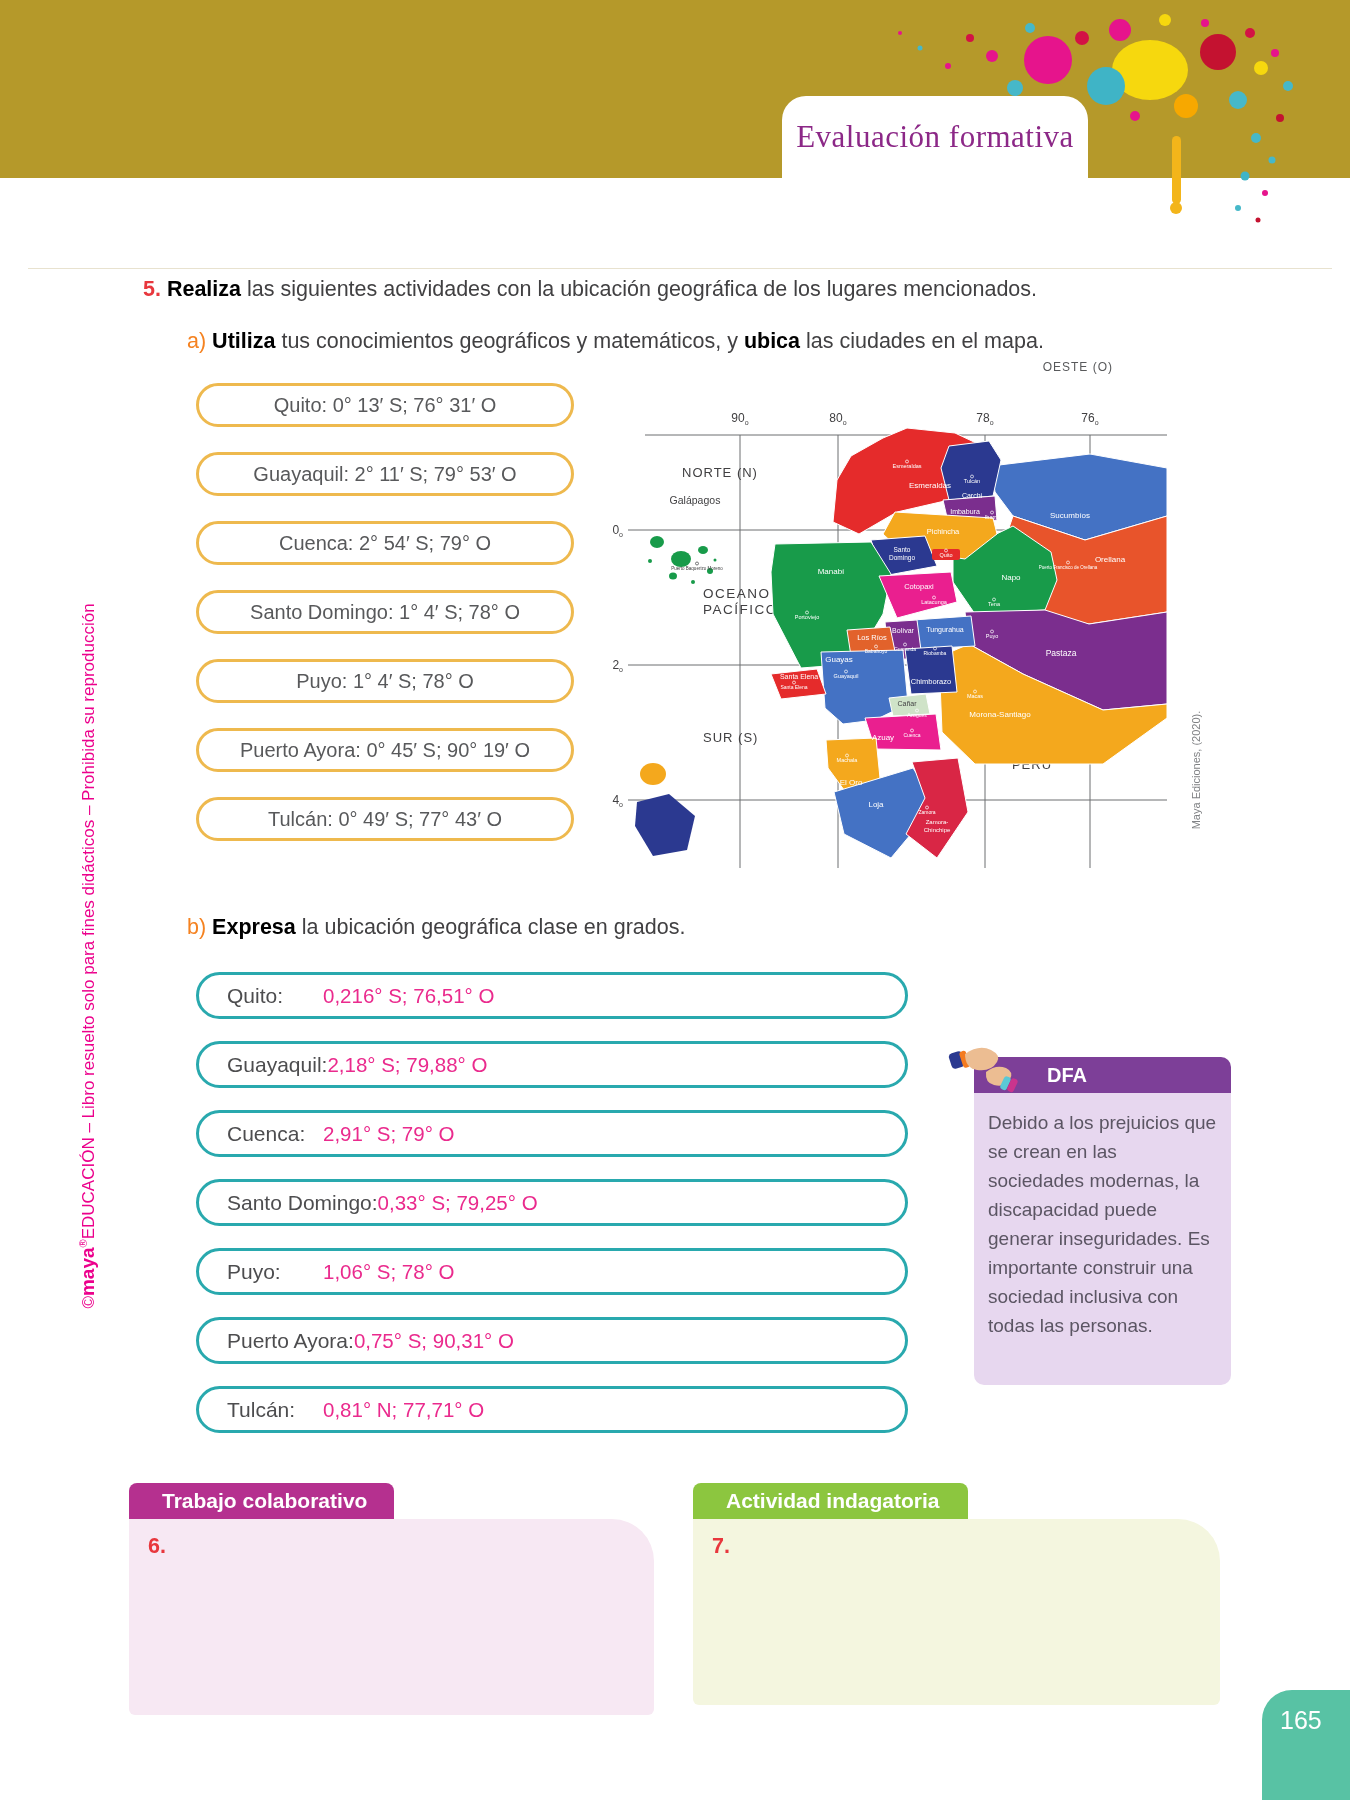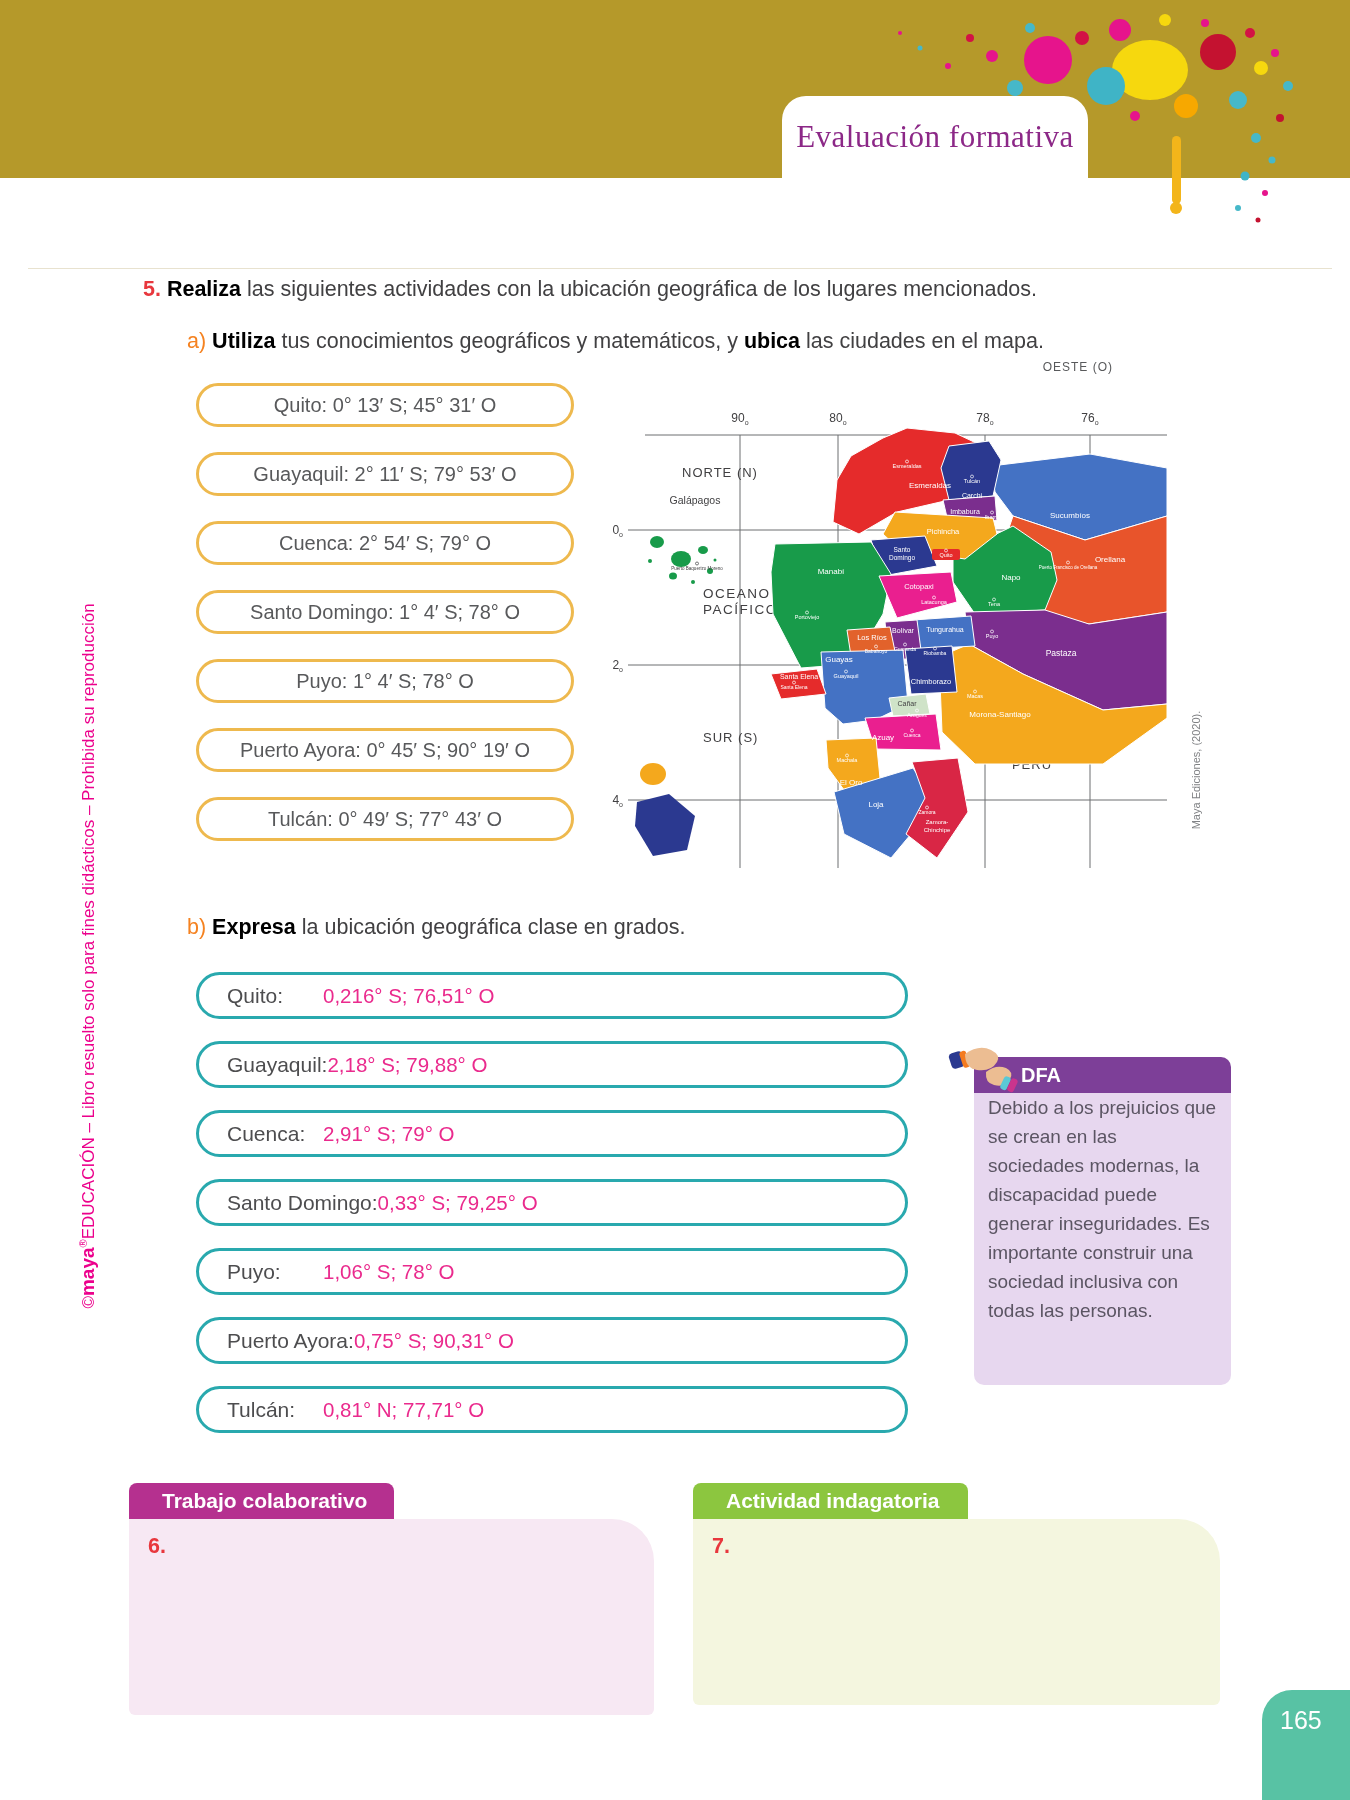--- a/index.html
+++ b/index.html
@@ -25,23 +25,23 @@
       font-size:20px;color:#58595b;background:#fff;box-sizing:border-box;}
   
   .pillB{position:absolute;left:196px;width:712px;height:47px;border:3px solid #29a9ae;
       border-radius:26px;display:flex;align-items:center;font-size:21px;color:#4d4d4f;
       padding-left:28px;background:#fff;box-sizing:border-box;}
   .pillB .lbl{min-width:96px;}
   .pillB .val{color:#ea2a8d;font-size:20.5px;white-space:nowrap;}
   
   .dfa-head{left:974px;top:1057px;width:257px;height:36px;background:#7d3f98;
       border-radius:0 10px 0 0;color:#fff;font-weight:bold;font-size:20px;
-      display:flex;align-items:center;padding-left:47px;box-sizing:border-box;}
+      display:flex;align-items:center;padding-left:73px;box-sizing:border-box;}
   .dfa-body{left:974px;top:1093px;width:257px;height:292px;background:#e7d7ef;
-      border-radius:0 0 10px 10px;padding:0 14px;box-sizing:border-box;
+      border-radius:0 0 10px 10px;padding:15px 14px;box-sizing:border-box;
       font-size:19px;line-height:29px;color:#5b5563;}
   .dfa-hands{left:948px;top:1032px;}
   
   .tab{position:absolute;top:1483px;height:36px;color:#fff;font-weight:bold;font-size:21px;
       display:flex;align-items:center;padding-left:33px;box-sizing:border-box;
       border-radius:8px 8px 0 0;}
   .tab-pink{left:129px;width:265px;background:#b5308f;}
   .tab-green{left:693px;width:275px;background:#8cc63f;}
   .taskbody{position:absolute;top:1519px;border-radius:0 42px 6px 6px;}
   .body-pink{left:129px;width:525px;height:196px;background:#f7e8f3;}
@@ -110,21 +110,21 @@
 <div class="tline" style="left:143px;top:274px;">
   <span class="num-red">5.</span>
   <b>Realiza</b><span> las siguientes actividades con la ubicación geográfica de los lugares mencionados.</span>
 </div>
 
 <div class="tline" style="left:187px;top:326px;text-align:center;">
   <span class="mk-orange">a)</span>
   <b>Utiliza</b><span> tus conocimientos geográficos y matemáticos, y </span><b>ubica</b><span> las ciudades en el mapa.</span>
 </div>
 
-<div class="pillA" style="top:383px;"><span>Quito:</span>&nbsp;<span>0° 13′ S; 45° 31′ O</span></div>
+<div class="pillA" style="top:383px;"><span>Quito:</span>&nbsp;<span>0° 13′ S; 76° 31′ O</span></div>
 <div class="pillA" style="top:452px;"><span>Guayaquil:</span>&nbsp;<span>2° 11′ S; 79° 53′ O</span></div>
 <div class="pillA" style="top:521px;"><span>Cuenca:</span>&nbsp;<span>2° 54′ S; 79° O</span></div>
 <div class="pillA" style="top:590px;"><span>Santo Domingo:</span>&nbsp;<span>1° 4′ S; 78° O</span></div>
 <div class="pillA" style="top:659px;"><span>Puyo:</span>&nbsp;<span>1° 4′ S; 78° O</span></div>
 <div class="pillA" style="top:728px;"><span>Puerto Ayora:</span>&nbsp;<span>0° 45′ S; 90° 19′ O</span></div>
 <div class="pillA" style="top:797px;"><span>Tulcán:</span>&nbsp;<span>0° 49′ S; 77° 43′ O</span></div>
 
 <svg class="abs" style="left:545px;top:310px;" width="670" height="570" viewBox="0 0 670 570">
 
   <text x="568" y="61" text-anchor="end" font-size="12" fill="#58595b" letter-spacing="1">OESTE (O)</text>

